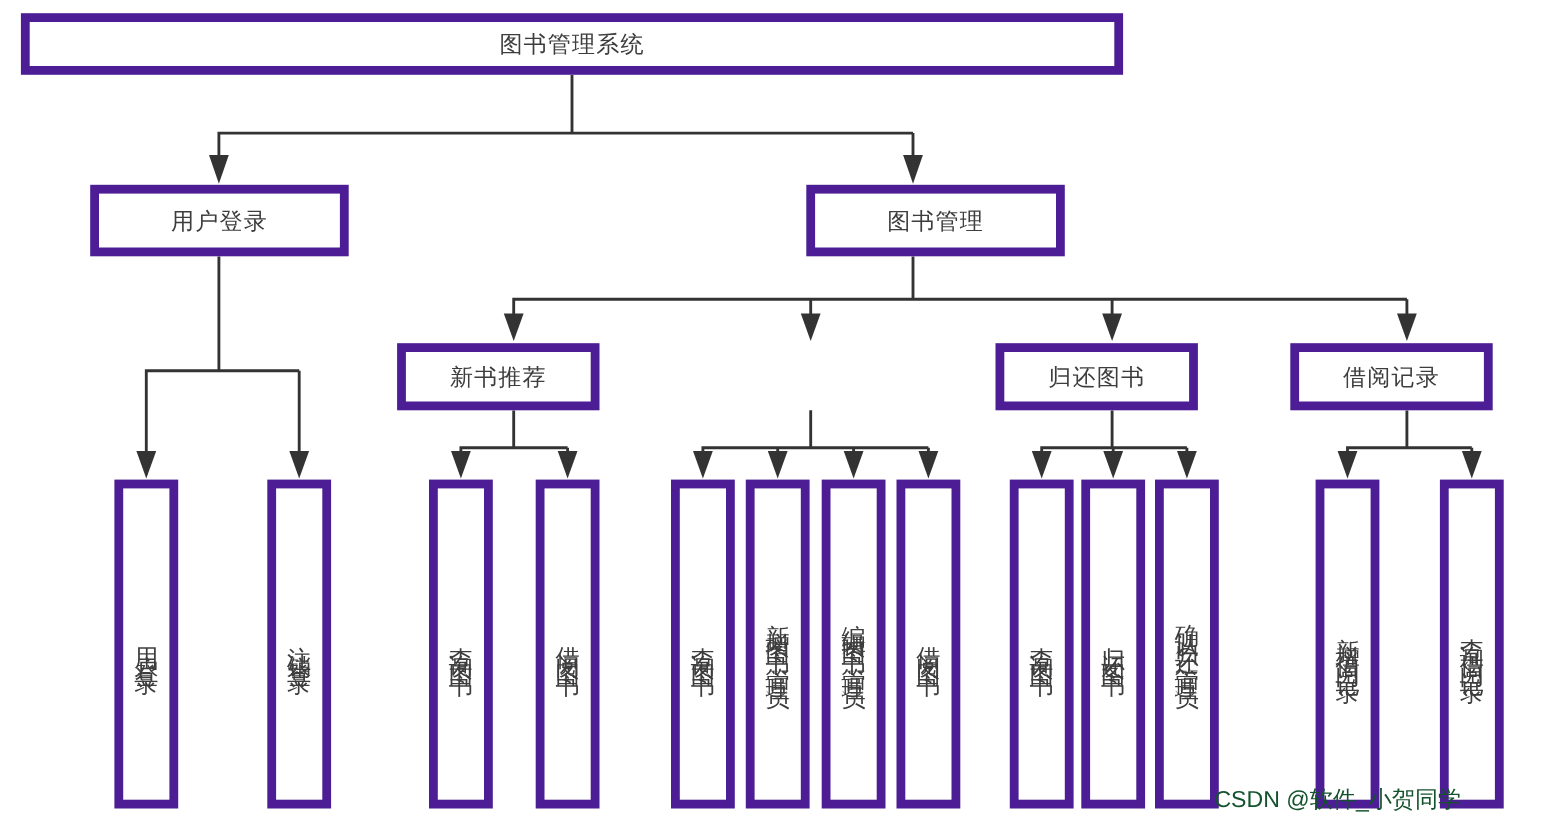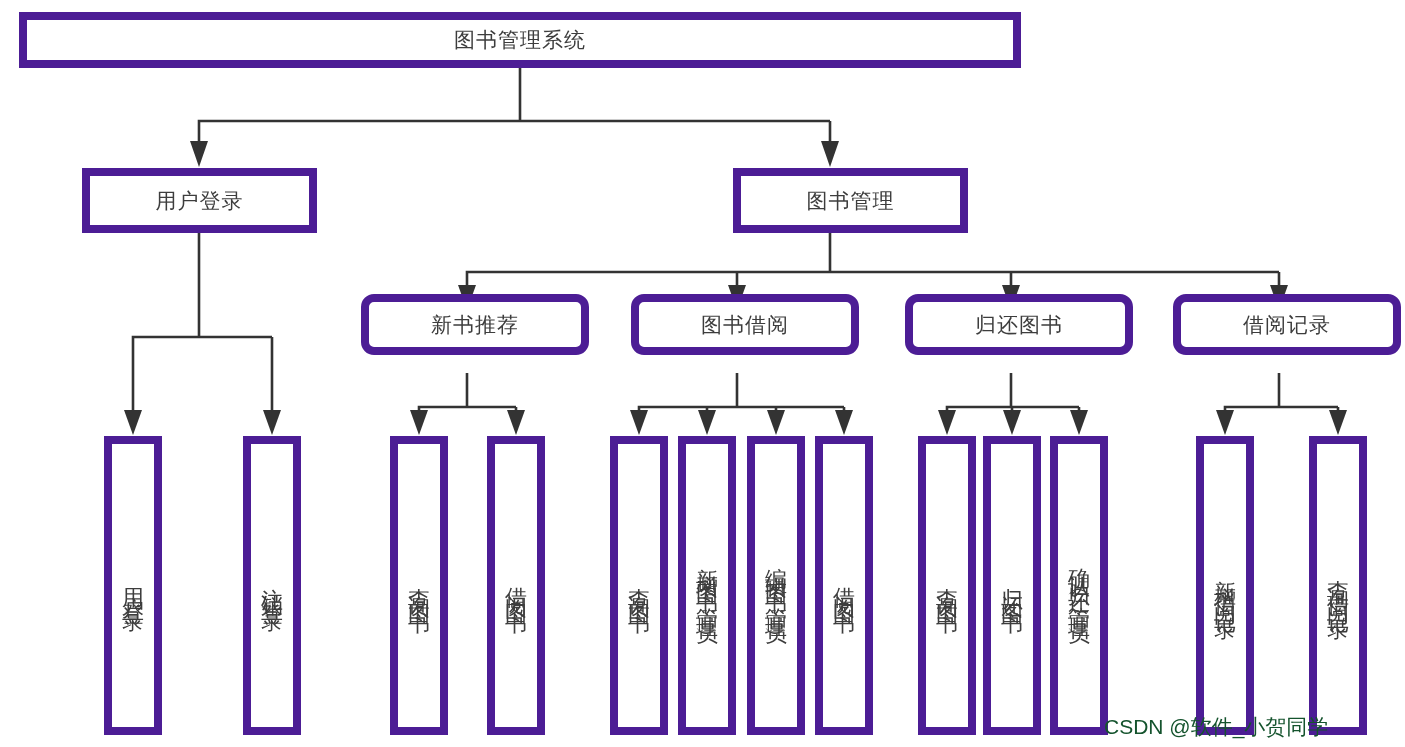--- a/index.html
+++ b/index.html
@@ -29,21 +29,21 @@
     writing-mode: vertical-rl;
     text-orientation: mixed;
     letter-spacing: 8px;
     font-size: 22px;
     width: 58px;
     top: 436px;
     height: 299px;
   }
   .root-box  { left: 19px;  top: 12px;  width: 1002px; height: 56px; font-size: 21px; }
   .lvl2      { top: 168px; height: 65px; width: 235px; }
-  .lvl3      { top: 294px; height: 61px; width: 228px; border-radius: 13px; }
+  .lvl3      { top: 312px; height: 61px; width: 184px; }
   .watermark {
     position: absolute;
     left: 1104px;
     top: 713px;
     width: 240px;
     color: #14532d;
     font-size: 21px;
     white-space: nowrap;
   }
 </style>
@@ -99,23 +99,20 @@
   <div class="node h lvl2" style="left:82px;">
     <span>用户登录</span>
   </div>
   <div class="node h lvl2" style="left:733px;">
     <span>图书管理</span>
   </div>
 
   <div class="node h lvl3" style="left:361px;">
     <span>新书推荐</span>
   </div>
-  <div class="node h lvl3" style="left:631px;">
-    <span>图书借阅</span>
-  </div>
   <div class="node h lvl3" style="left:905px;">
     <span>归还图书</span>
   </div>
   <div class="node h lvl3" style="left:1173px;">
     <span>借阅记录</span>
   </div>
 
   <div class="node v" style="left:104px;">
     <span>用户登录</span>
   </div>

